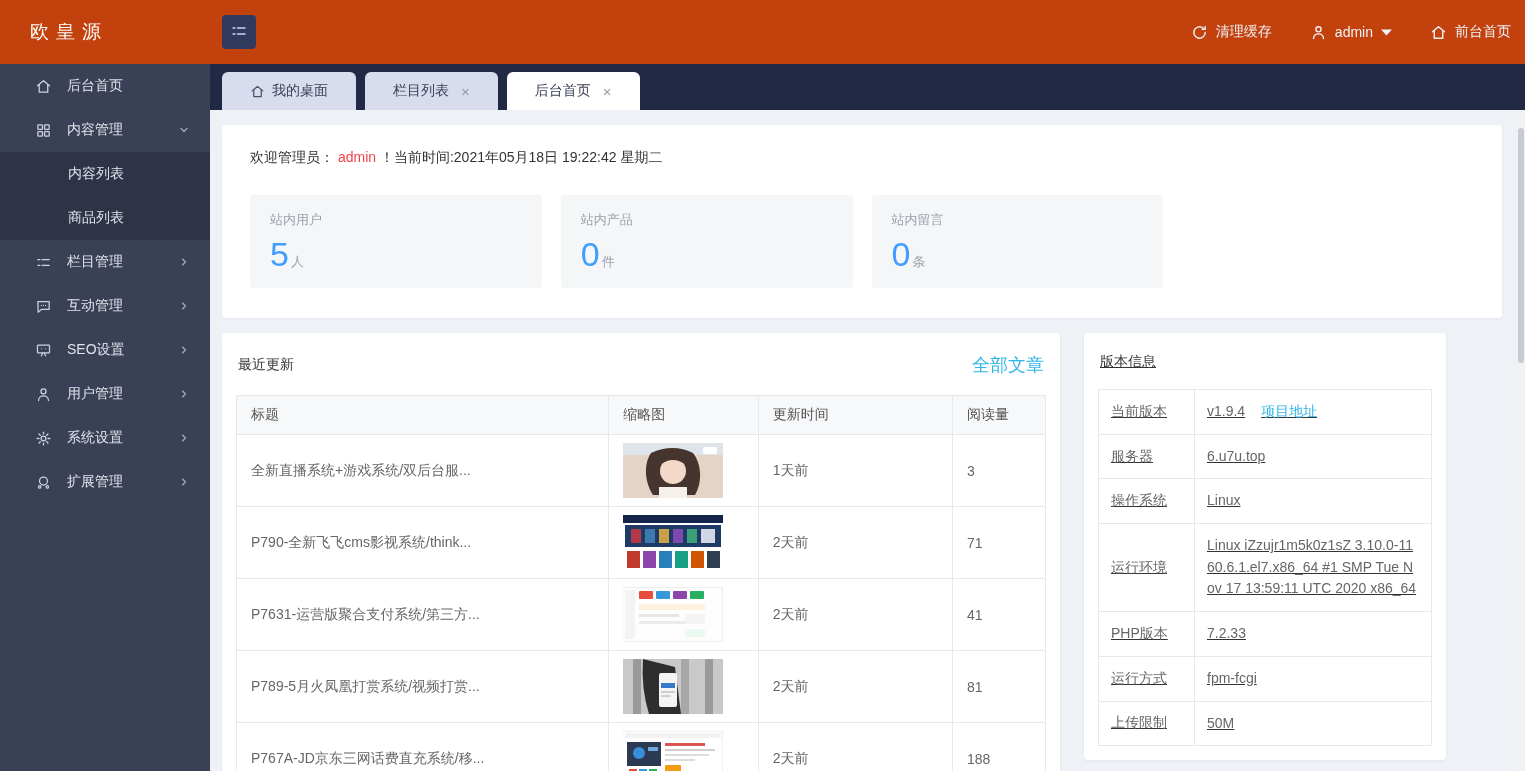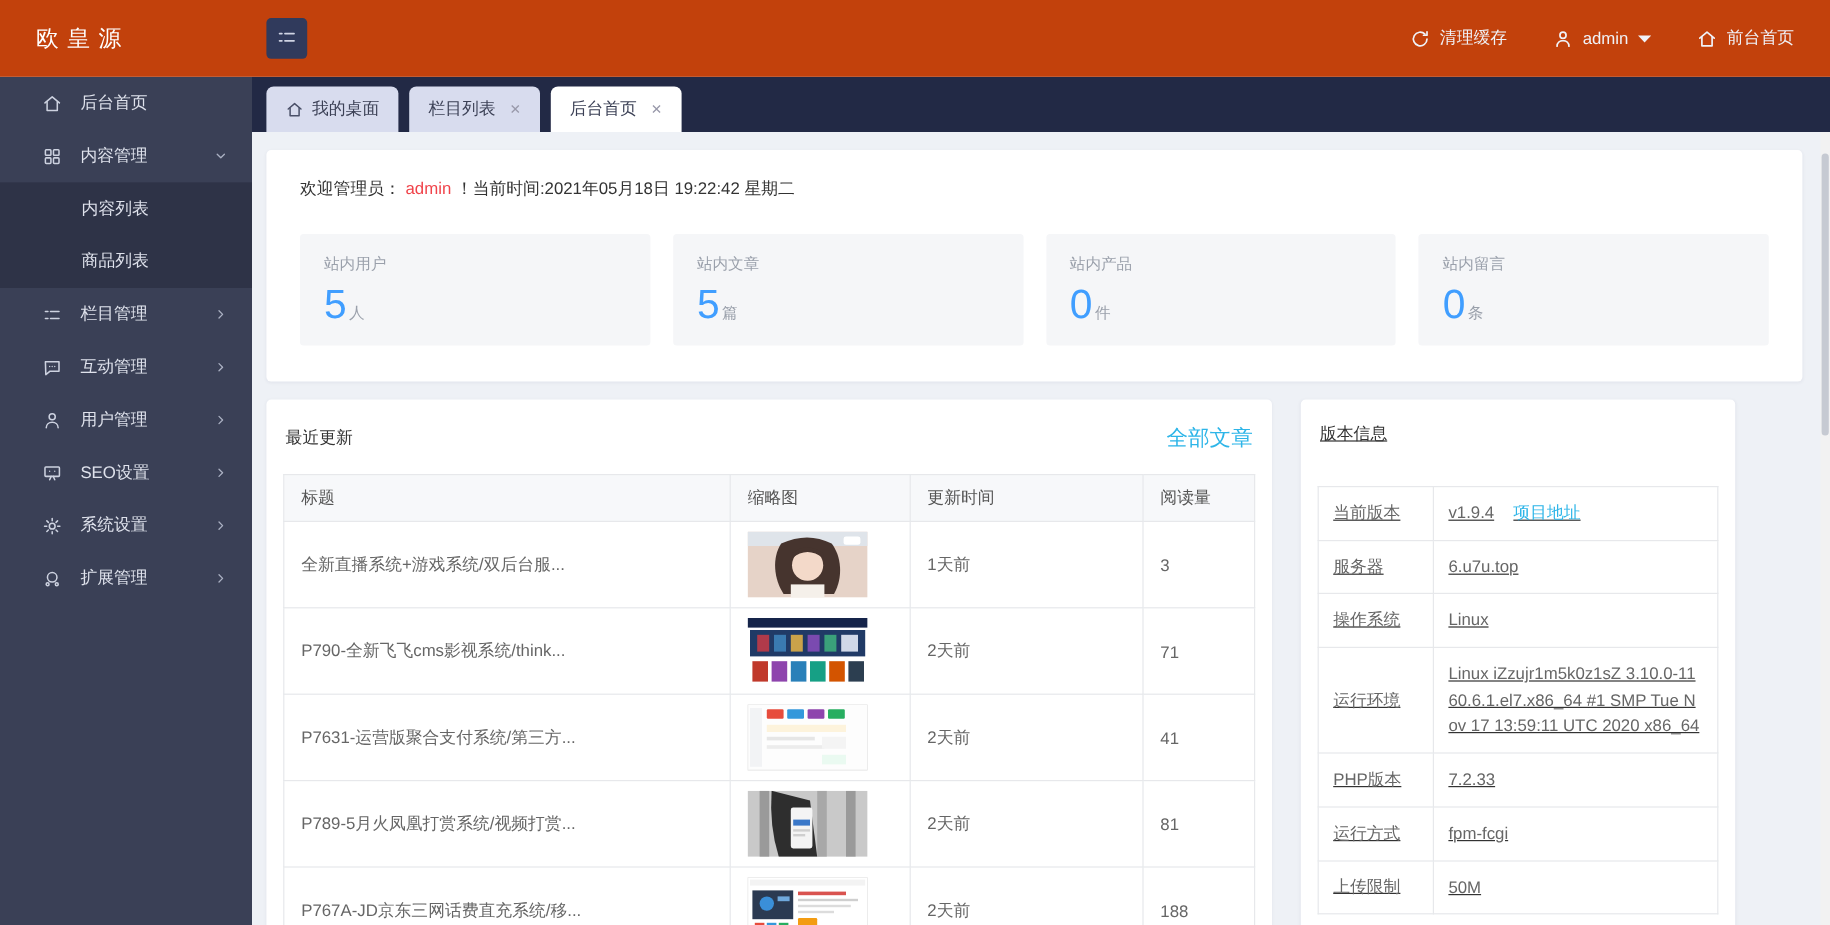--- a/index.html
+++ b/index.html
@@ -5,36 +5,36 @@
   * { margin:0; padding:0; box-sizing:border-box; }
   html,body { width:1525px; height:771px; overflow:hidden; }
   body { font-family:"Liberation Sans","DejaVu Sans",sans-serif; font-size:14px; color:#333; background:#eef1f6; }
 
   .app { position:relative; width:1525px; height:771px; }
 
   
   .header { position:absolute; top:0; left:0; right:0; height:64px; background:#c2410c; display:flex; align-items:center; z-index:30; }
   .logo { width:210px; padding-left:30px; color:#fff; font-size:19px; letter-spacing:7px; white-space:nowrap; }
   .collapse-btn { width:34px; height:34px; margin-left:12px; border:none; border-radius:4px; background:#303a5c; color:#cfd4e4; display:flex; align-items:center; justify-content:center; cursor:pointer; }
-  .hdr-right { margin-left:auto; display:flex; align-items:center; gap:38px; padding-right:30px; }
+  .hdr-right { margin-left:auto; display:flex; align-items:center; gap:38px; padding-right:14px; }
   .hdr-item { display:flex; align-items:center; gap:8px; color:#f0f2f8; font-size:14px; cursor:pointer; }
   .hdr-item svg { display:block; }
 
   
   .sidebar { position:absolute; top:64px; left:0; bottom:0; width:210px; background:#3a4056; z-index:20; }
   .side-item { height:44px; display:flex; align-items:center; padding:0 20px 0 34px; color:#dfe2ec; font-size:14px; cursor:pointer; }
   .side-item .s-icon { width:18px; height:18px; margin-right:15px; display:flex; align-items:center; justify-content:center; color:#cdd2e0; }
   .side-item .chev { margin-left:auto; color:#aab0c2; display:flex; }
   .submenu { background:#2e3347; }
   .sub-item { height:44px; display:flex; align-items:center; padding-left:68px; color:#dfe2ec; font-size:14px; cursor:pointer; }
 
   
   .main { position:absolute; top:64px; left:210px; right:0; bottom:0; display:flex; flex-direction:column; }
   .tabbar { height:46px; background:#222945; display:flex; align-items:flex-end; padding-left:12px; flex:0 0 auto; }
-  .tab { height:38px; display:flex; align-items:center; padding:0 16px; margin-right:9px; background:#d8dcee; color:#3c4156; font-size:14px; border-radius:6px 6px 0 0; cursor:pointer; }
+  .tab { height:38px; display:flex; align-items:center; padding:0 28px; margin-right:9px; background:#d8dcee; color:#3c4156; font-size:14px; border-radius:6px 6px 0 0; cursor:pointer; }
   .tab.active { background:#fff; }
   .tab .t-icon { margin-right:7px; display:flex; color:#4a5068; }
   .tab .x { margin-left:12px; color:#99a; font-size:15px; line-height:1; cursor:pointer; }
 
   .content { flex:1; background:#eef1f6; padding:15px 23px 0 12px; overflow:hidden; }
   .panel { background:#fff; border-radius:4px; box-shadow:0 1px 3px rgba(30,40,80,.06); }
 
   
   .welcome-panel { padding:24px 16px 30px; margin-bottom:15px; }
   .welcome { font-size:14px; color:#333; padding-left:12px; }
@@ -56,21 +56,21 @@
   table.grid { border-collapse:collapse; width:100%; margin-top:16px; }
   table.grid th, table.grid td { border:1px solid #e7e8eb; text-align:left; font-weight:normal; }
   table.grid th { background:#f7f8fa; color:#555; font-size:14px; padding:10px 14px; }
   table.grid td { color:#666; font-size:14px; padding:8px 14px; }
   td.thumb-cell { padding:8px 14px; }
   .thumb { display:block; width:100px; }
   col.c-title{width:46%} col.c-thumb{width:18.5%} col.c-time{width:24%} col.c-reads{width:11.5%}
 
   .right-col { width:362px; display:flex; flex-direction:column;text-decoration:underline; }
   .version-panel { padding:14px; }
-  table.vgrid { border-collapse:collapse; width:100%; margin-top:32px; }
+  table.vgrid { border-collapse:collapse; width:100%; margin-top:16px; }
   table.vgrid td { border:1px solid #e7e8eb; font-size:14px; color:#666; padding:11px 12px; vertical-align:middle; }
   table.vgrid td.vlabel { width:96px; white-space:nowrap; }
   table.vgrid td.vvalue { word-break:break-all; line-height:1.55; }
   .vlink { color:#2db5e8; margin-left:16px; cursor:pointer; text-decoration:none; }
 
   
   .scrollbar { position:absolute; top:110px; right:0; bottom:0; width:8px; background:#f2f2f2; z-index:40; }
   .scrollbar .thumbbar { position:absolute; top:18px; left:1px; width:6px; height:235px; border-radius:3px; background:#c6cad2; }
 
   svg { stroke-linecap:round; stroke-linejoin:round; }
@@ -190,42 +190,42 @@
       <span>互动管理</span>
       <span class="chev">
         <svg width="12" height="12" viewBox="0 0 24 24" fill="none" stroke="currentColor" stroke-width="2.2">
             <polyline points="9 6 15 12 9 18"></polyline>
           </svg>
       </span>
     </div>
     <div class="side-item">
       <span class="s-icon">
         <svg width="17" height="17" viewBox="0 0 24 24" fill="none" stroke="currentColor" stroke-width="1.8">
-            <circle cx="12" cy="7.5" r="3.6"></circle>
-            <path d="M5 20.5c0-4 3.1-6.6 7-6.6s7 2.6 7 6.6"></path>
-          </svg>
-      </span>
-      <span>用户管理</span>
-      <span class="chev">
-        <svg width="12" height="12" viewBox="0 0 24 24" fill="none" stroke="currentColor" stroke-width="2.2">
-            <polyline points="9 6 15 12 9 18"></polyline>
-          </svg>
-      </span>
-    </div>
-    <div class="side-item">
-      <span class="s-icon">
-        <svg width="17" height="17" viewBox="0 0 24 24" fill="none" stroke="currentColor" stroke-width="1.8">
             <rect x="3.5" y="4.5" width="17" height="11" rx="1"></rect>
             <circle cx="9" cy="9.5" r="0.8" fill="currentColor" stroke="none"></circle>
             <circle cx="15" cy="9.5" r="0.8" fill="currentColor" stroke="none"></circle>
             <line x1="9" y1="19.5" x2="10.8" y2="15.5"></line>
             <line x1="15" y1="19.5" x2="13.2" y2="15.5"></line>
           </svg>
       </span>
       <span>SEO设置</span>
+      <span class="chev">
+        <svg width="12" height="12" viewBox="0 0 24 24" fill="none" stroke="currentColor" stroke-width="2.2">
+            <polyline points="9 6 15 12 9 18"></polyline>
+          </svg>
+      </span>
+    </div>
+    <div class="side-item">
+      <span class="s-icon">
+        <svg width="17" height="17" viewBox="0 0 24 24" fill="none" stroke="currentColor" stroke-width="1.8">
+            <circle cx="12" cy="7.5" r="3.6"></circle>
+            <path d="M5 20.5c0-4 3.1-6.6 7-6.6s7 2.6 7 6.6"></path>
+          </svg>
+      </span>
+      <span>用户管理</span>
       <span class="chev">
         <svg width="12" height="12" viewBox="0 0 24 24" fill="none" stroke="currentColor" stroke-width="2.2">
             <polyline points="9 6 15 12 9 18"></polyline>
           </svg>
       </span>
     </div>
     <div class="side-item">
       <span class="s-icon">
         <svg width="17" height="17" viewBox="0 0 24 24" fill="none" stroke="currentColor" stroke-width="1.8">
             <circle cx="12" cy="12" r="3.4"></circle>
@@ -286,24 +286,20 @@
     </div>
 
     <div class="content">
 
       <section class="panel welcome-panel">
         <p class="welcome"><span>欢迎管理员： </span><span class="red">admin</span><span> ！当前时间:2021年05月18日 19:22:42 星期二</span></p>
         <div class="stats">
           <div class="stat-card">
             <div class="stat-label">站内用户</div>
             <div class="stat-value"><span class="stat-num">5</span><span class="stat-unit">人</span></div>
-          </div>
-          <div class="stat-card">
-            <div class="stat-label">站内文章</div>
-            <div class="stat-value"><span class="stat-num">5</span><span class="stat-unit">篇</span></div>
           </div>
           <div class="stat-card">
             <div class="stat-label">站内产品</div>
             <div class="stat-value"><span class="stat-num">0</span><span class="stat-unit">件</span></div>
           </div>
           <div class="stat-card">
             <div class="stat-label">站内留言</div>
             <div class="stat-value"><span class="stat-num">0</span><span class="stat-unit">条</span></div>
           </div>
         </div>

